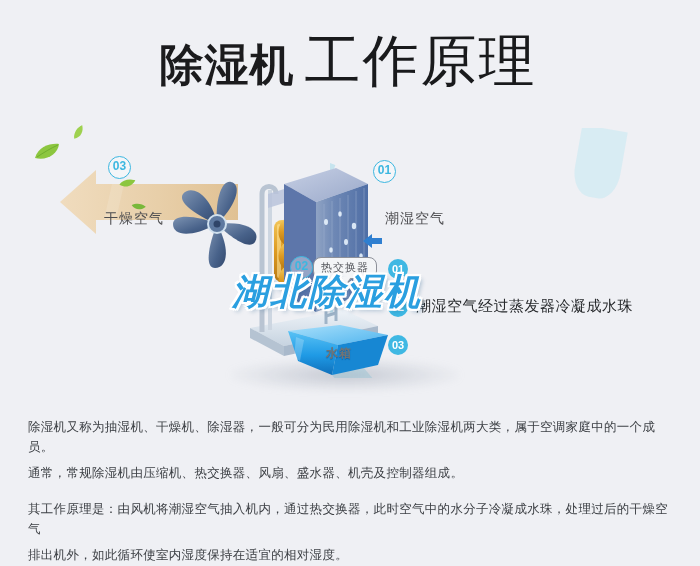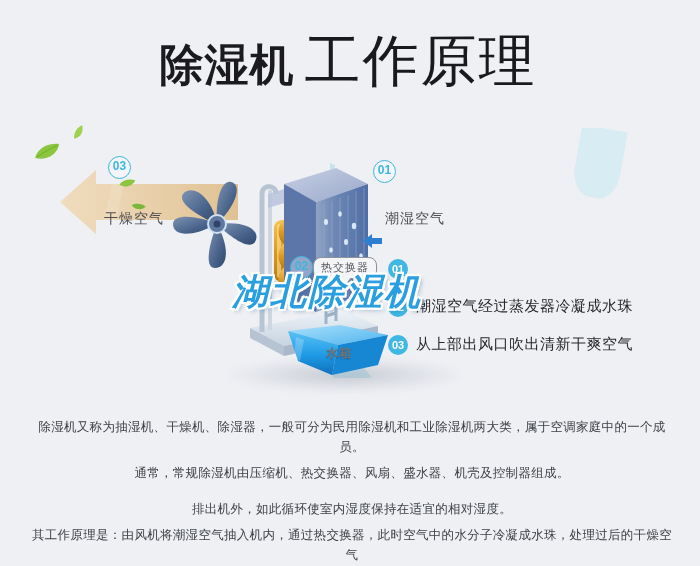--- a/index.html
+++ b/index.html
@@ -147,21 +147,21 @@
     text-align:right;
   }
 
   
   .body-copy{
     position:absolute;left:28px;top:417px;width:648px;
     color:#3d4045;
   }
   .body-copy p{
     margin:0 0 6px 0;
-    font-size:12.5px;line-height:20px;letter-spacing:.3px;text-align:center;
+    font-size:12.5px;line-height:20px;letter-spacing:.3px;
   }
   .body-copy .gap{height:10px;}
 </style>
 </head>
 <body>
 
 <div class="title-wrap">
   <span class="title-a">除湿机</span><span class="title-b">工作原理</span>
 </div>
 
@@ -372,25 +372,24 @@
 <div class="steps">
   <div class="step">
     <div class="s-badge">01</div>
   </div>
   <div class="step">
     <div class="s-badge">02</div>
     <div class="s-text">潮湿空气经过蒸发器冷凝成水珠</div>
   </div>
   <div class="step">
     <div class="s-badge">03</div>
-    <div class="s-text">从上部出风口吹出清新干爽空气</div>
   </div>
 </div>
 
 <div class="watermark">湖北除湿机</div>
 
 <div class="body-copy">
   <p>除湿机又称为抽湿机、干燥机、除湿器，一般可分为民用除湿机和工业除湿机两大类，属于空调家庭中的一个成员。</p>
   <p>通常，常规除湿机由压缩机、热交换器、风扇、盛水器、机壳及控制器组成。</p>
   <div class="gap"></div>
+  <p>其工作原理是：由风机将潮湿空气抽入机内，通过热交换器，此时空气中的水分子冷凝成水珠，处理过后的干燥空气</p>
   <p>排出机外，如此循环使室内湿度保持在适宜的相对湿度。</p>
-  <p>其工作原理是：由风机将潮湿空气抽入机内，通过热交换器，此时空气中的水分子冷凝成水珠，处理过后的干燥空气</p>
 </div>
 
 </body></html>

